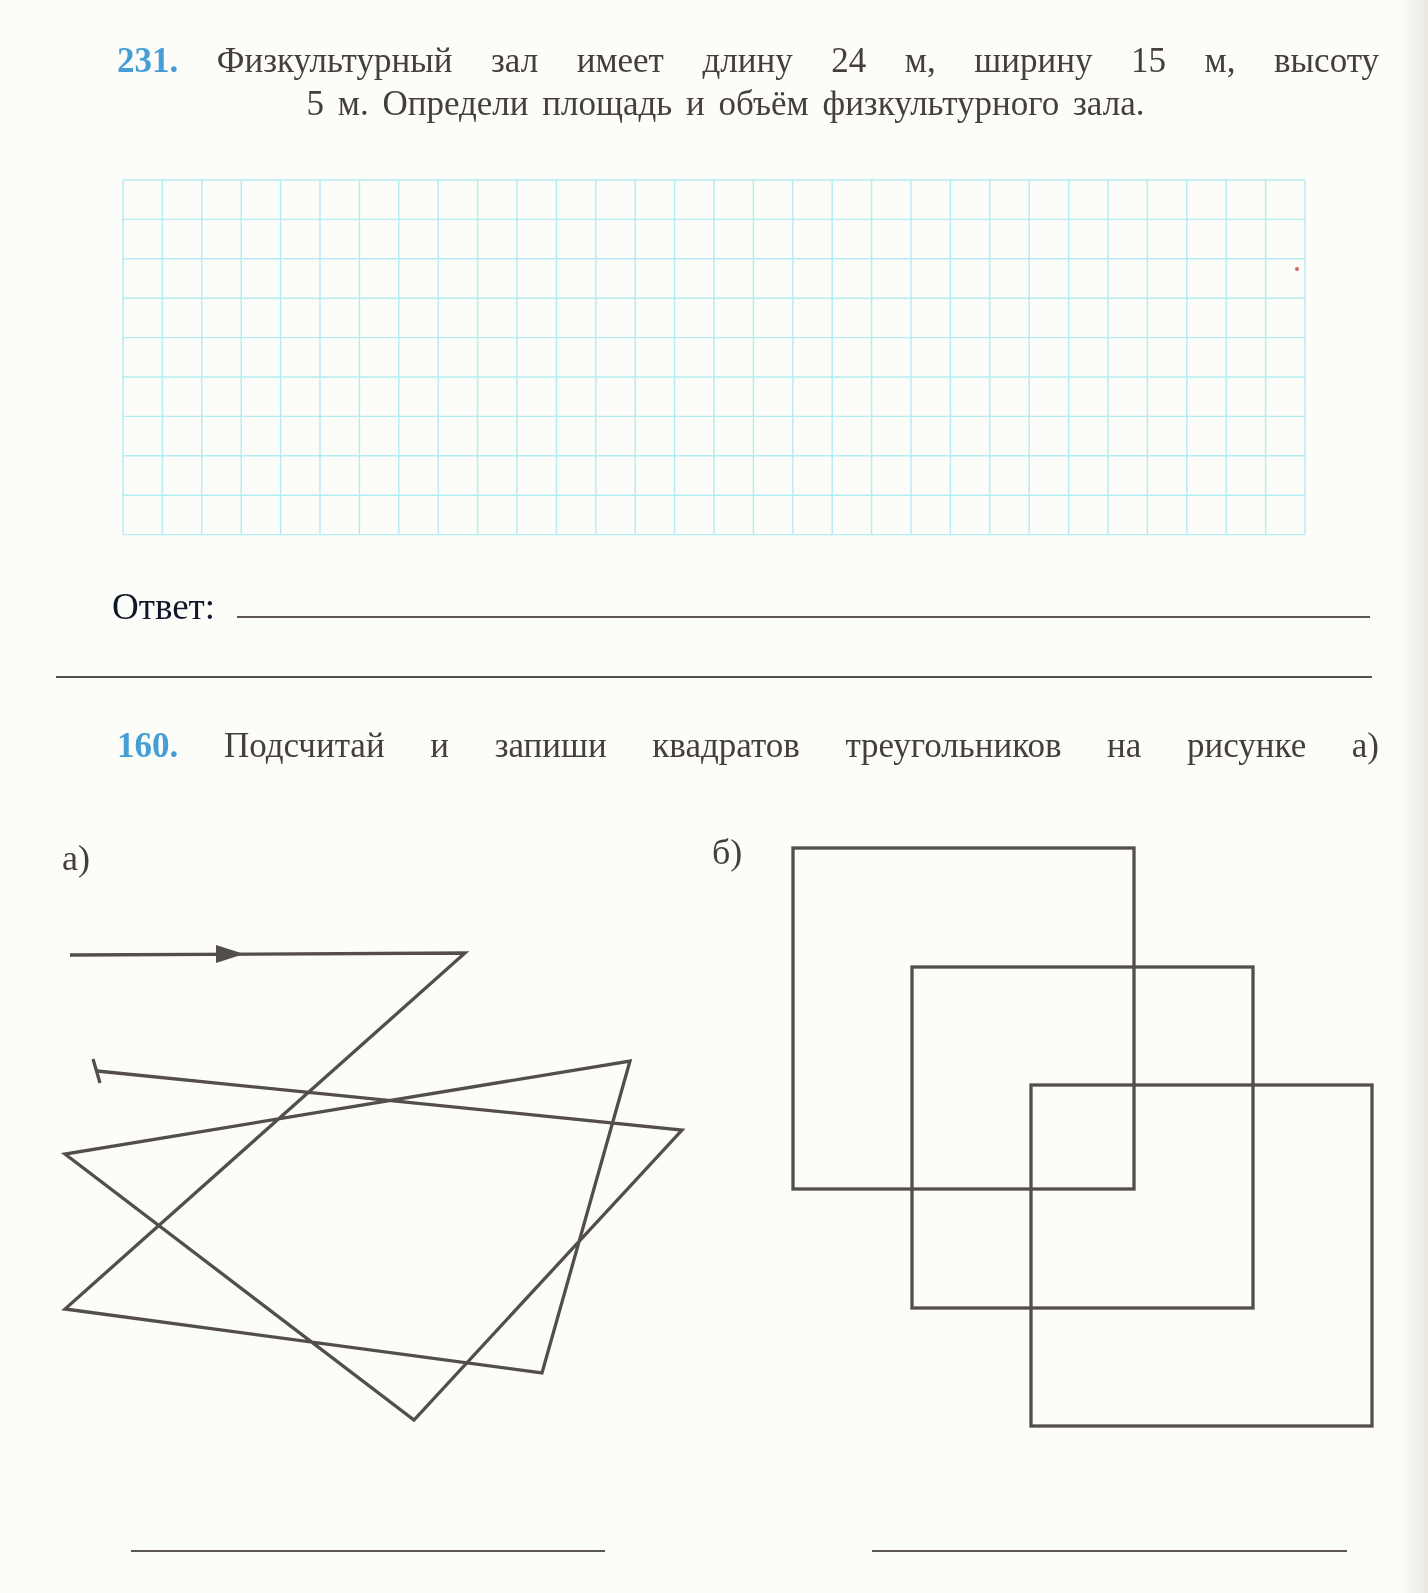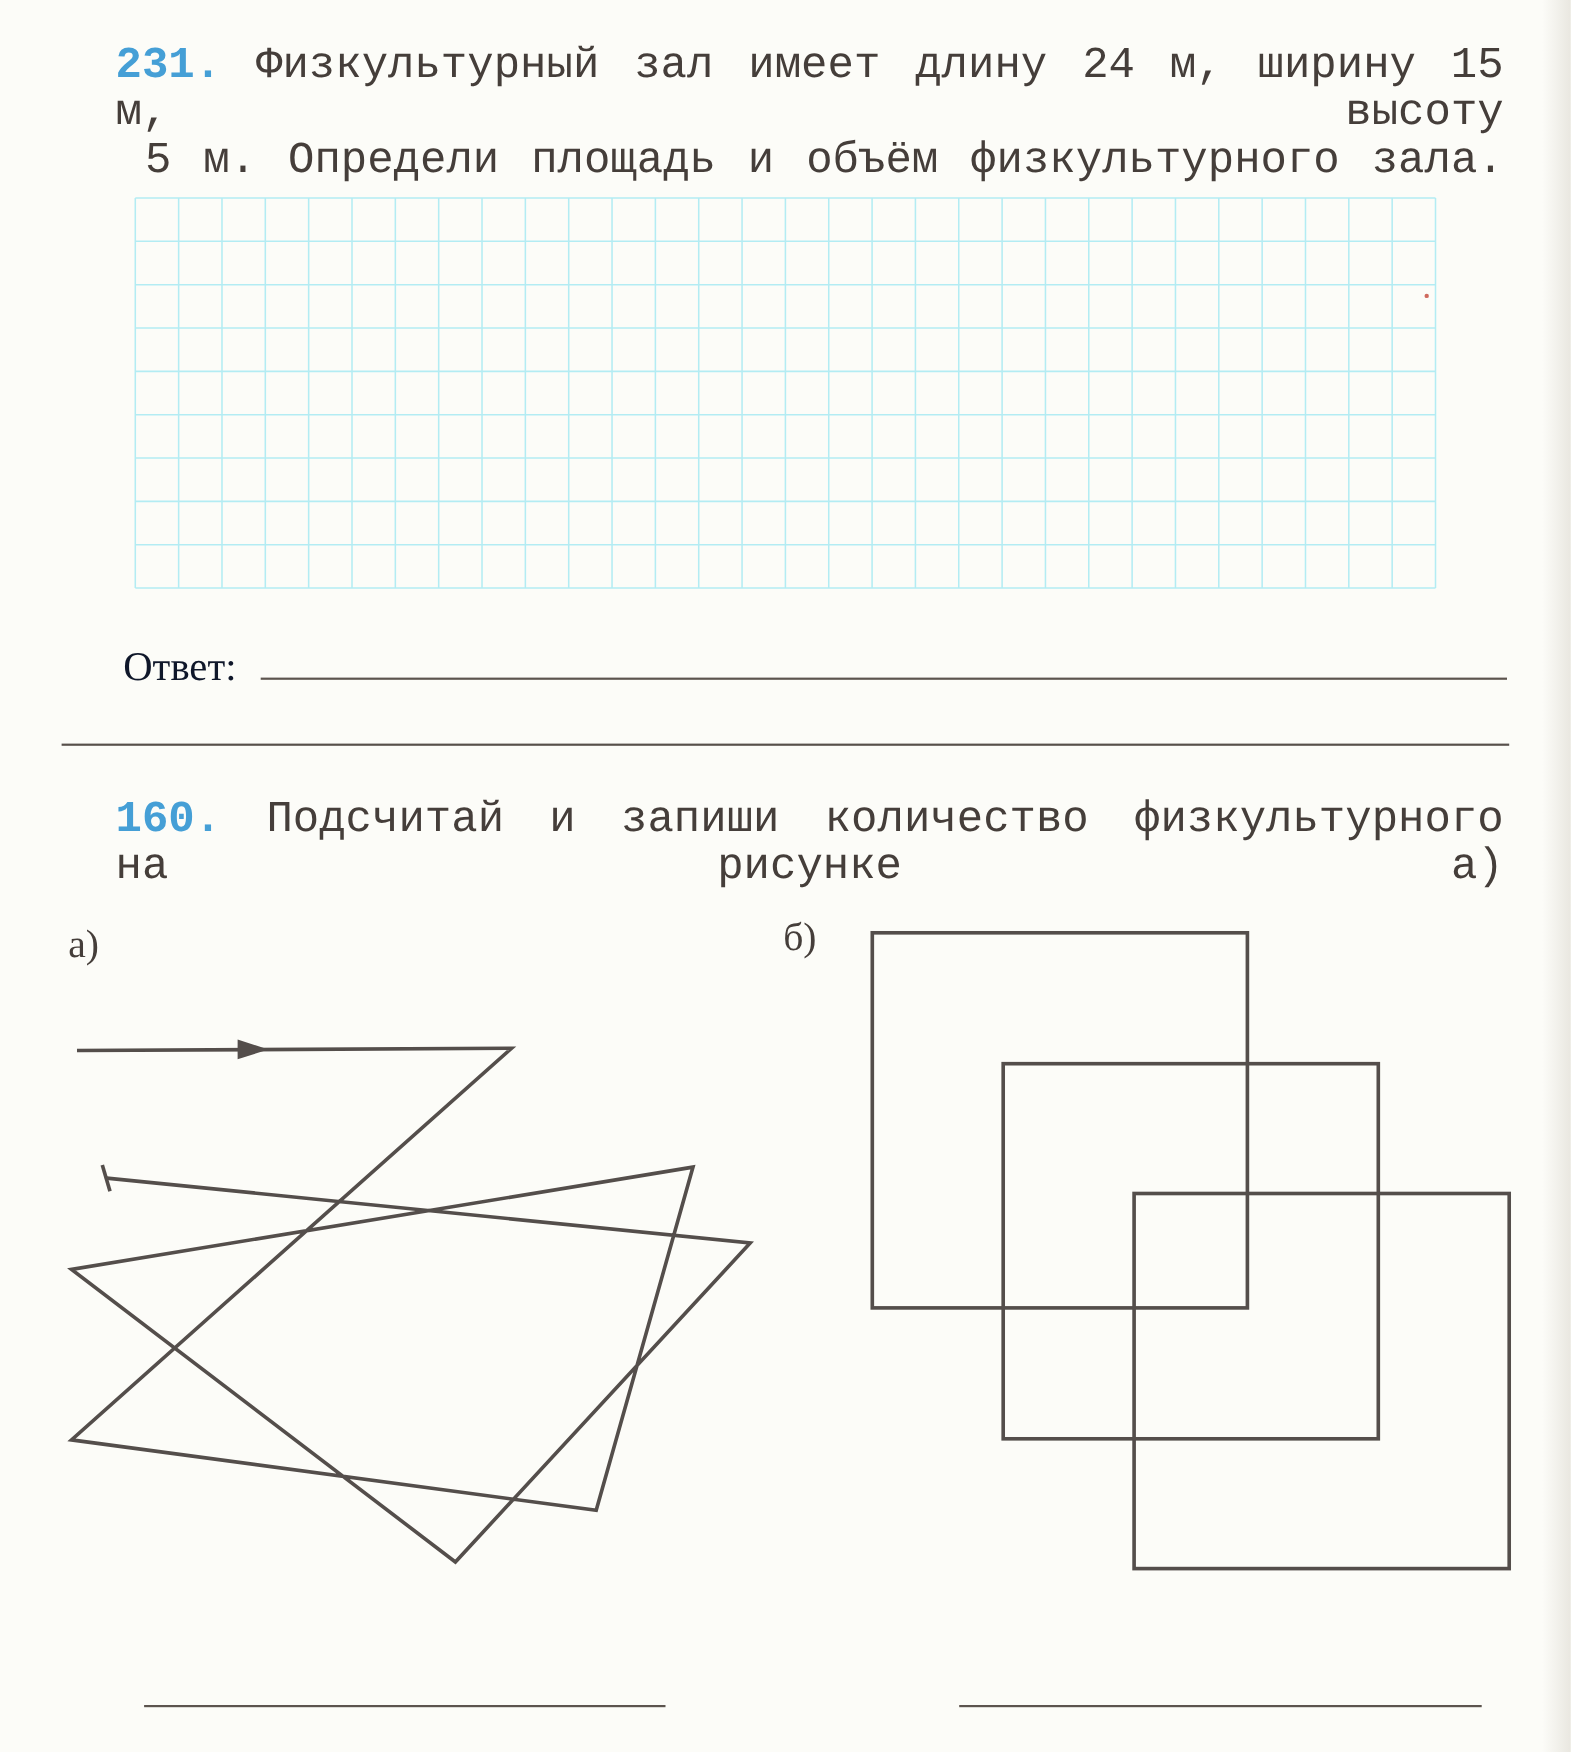--- a/index.html
+++ b/index.html
@@ -11,32 +11,31 @@
     overflow:hidden;
     font-family:"Liberation Serif","DejaVu Serif",serif;
     color:#453e3a;
   }
   .edge-shade{
     position:absolute;top:0;right:0;width:26px;height:100%;
     background:linear-gradient(to right, rgba(233,231,224,0), #e9e7e0);
     pointer-events:none;
   }
   .para{
-    position:absolute;left:60px;width:1307px;
-    font-size:40px;line-height:43px;
+    position:absolute;left:72px;width:1307px;
+    font-size:35px;line-height:43px;
     word-spacing:5px;
     color:#453e3a;
-    font-family:Liberation Mono, monospace;
   }
   .para .line-first{
     text-align:justify;
     text-align-last:justify;
     padding-left:45px;
   }
-  .para .line-next{text-align:right;}
+  .para .line-next{text-align:center;}
   .task-num{color:#459fd6;font-weight:bold;}
   #para-231{top:39px;}
   #para-232{top:724px;}
   .answer-label{
     position:absolute;left:112px;top:588px;
     font-size:37px;line-height:37px;color:#0f172a;
   }
   .figure-label{
     position:absolute;font-size:36px;line-height:36px;color:#453e3a;
   }
@@ -59,21 +58,21 @@
   <div class="para" id="para-231">
     <div class="line-first"><span class="task-num">231.</span> <span>Физкультурный зал имеет длину 24 м, ширину 15 м, высоту</span></div>
     <div class="line-next">5 м. Определи площадь и объём физкультурного зала.</div>
   </div>
 
   <div class="answer-label">Ответ:</div>
   <div class="rule" id="rule-answer231"></div>
   <div class="rule" id="rule-divider"></div>
 
   <div class="para" id="para-232">
-    <div class="line-first"><span class="task-num">160.</span> <span>Подсчитай и запиши количество физкультурного на рисунке а)</span></div>
+    <div class="line-first"><span class="task-num">160.</span> <span>Подсчитай и запиши квадратов треугольников на рисунке а)</span></div>
   </div>
 
   <div class="figure-label" id="label-a">а)</div>
   <div class="figure-label" id="label-b">б)</div>
 
   <svg id="draw-layer" viewBox="0 0 1428 1593">
     <g id="g-grid">
         <line x1="123" y1="180" x2="123" y2="534.5999999999999" stroke="#b3ecf3" stroke-width="1.4"></line>
         <line x1="162.4" y1="180" x2="162.4" y2="534.5999999999999" stroke="#b3ecf3" stroke-width="1.4"></line>
         <line x1="201.8" y1="180" x2="201.8" y2="534.5999999999999" stroke="#b3ecf3" stroke-width="1.4"></line>

